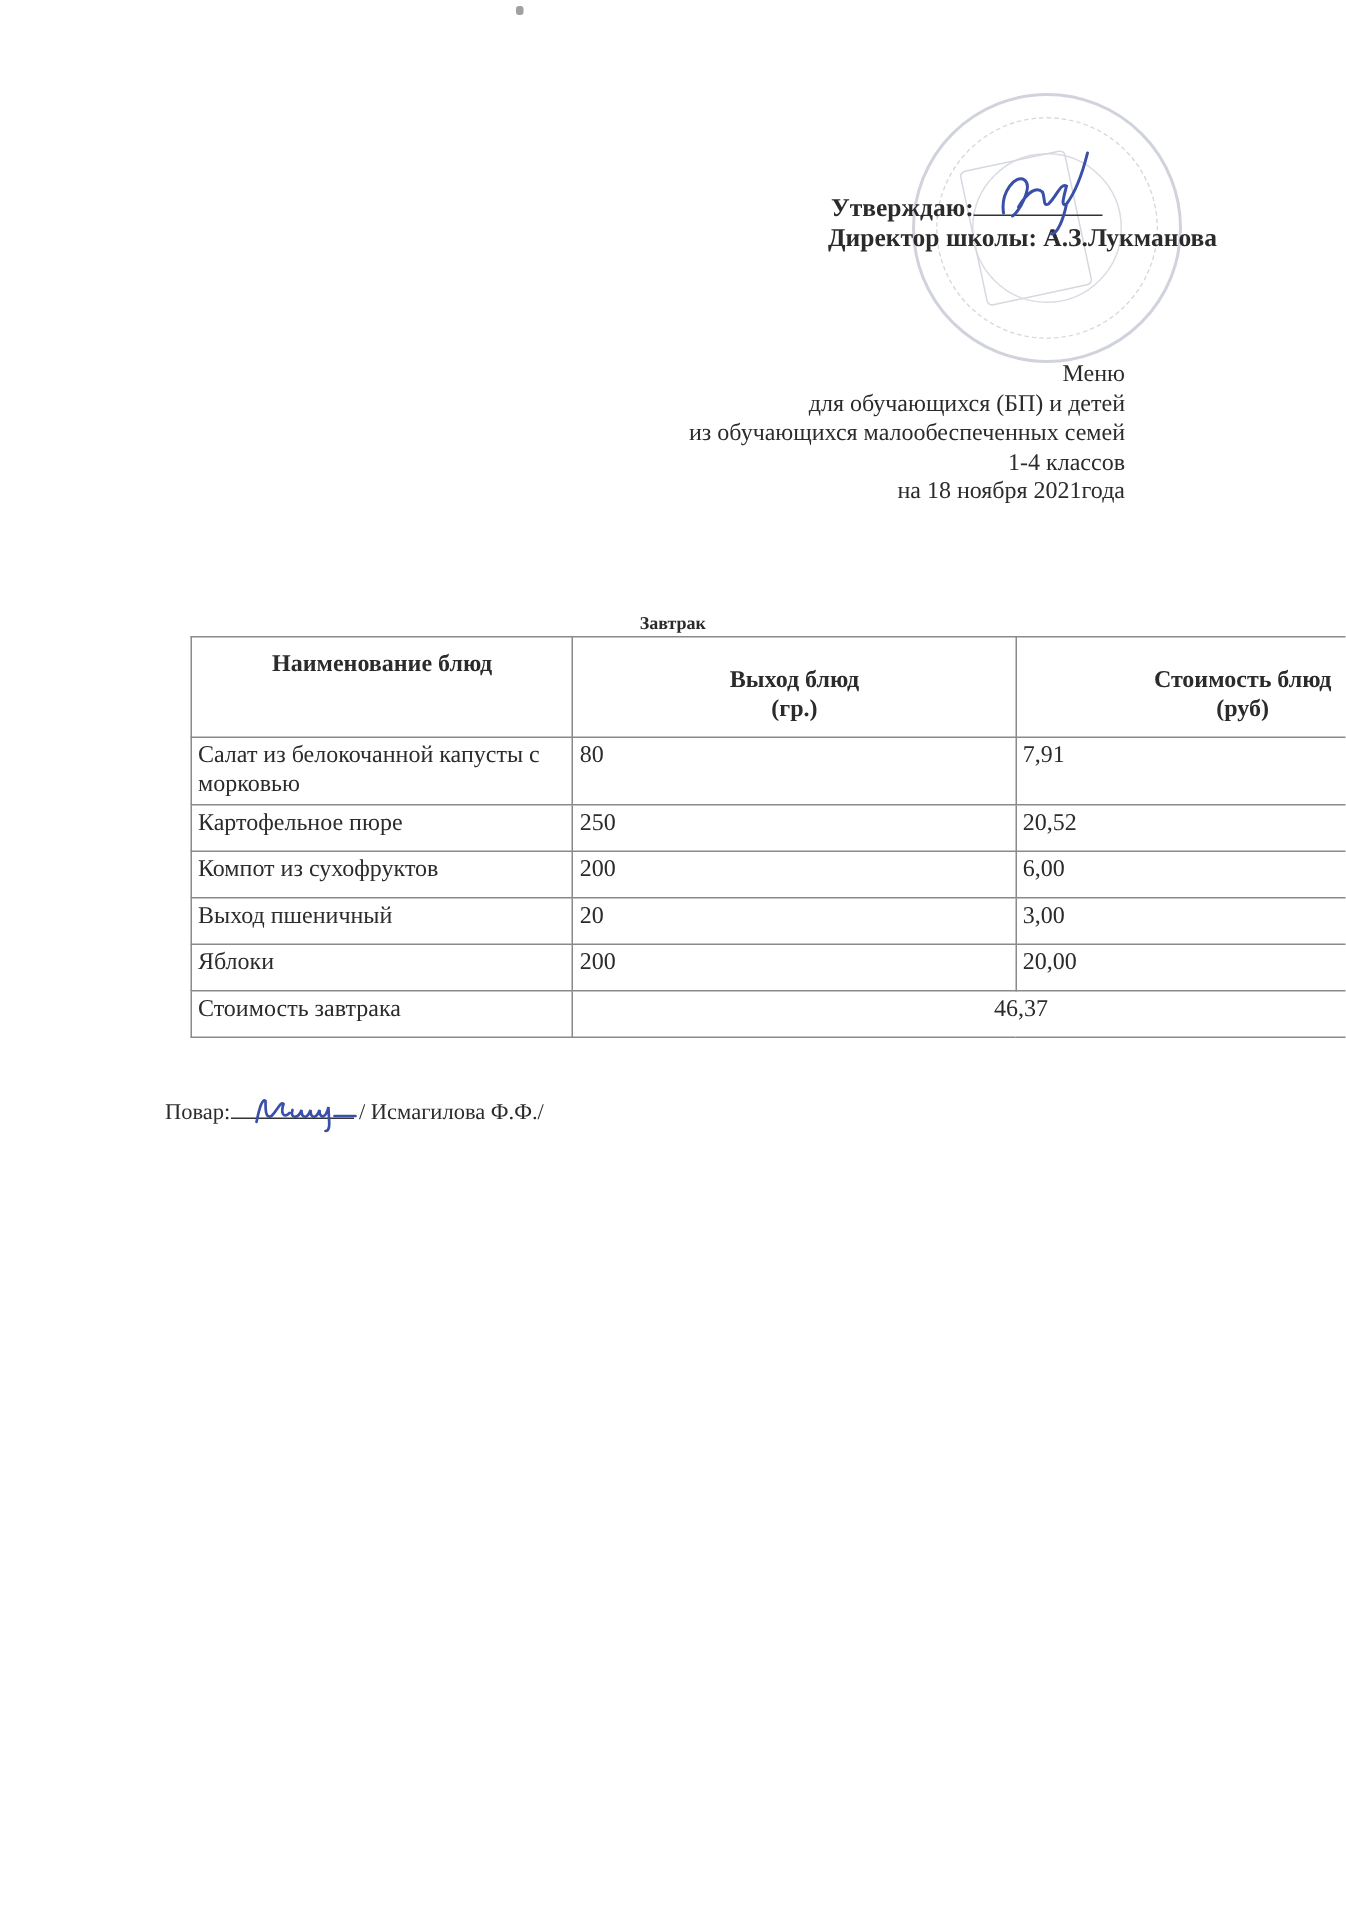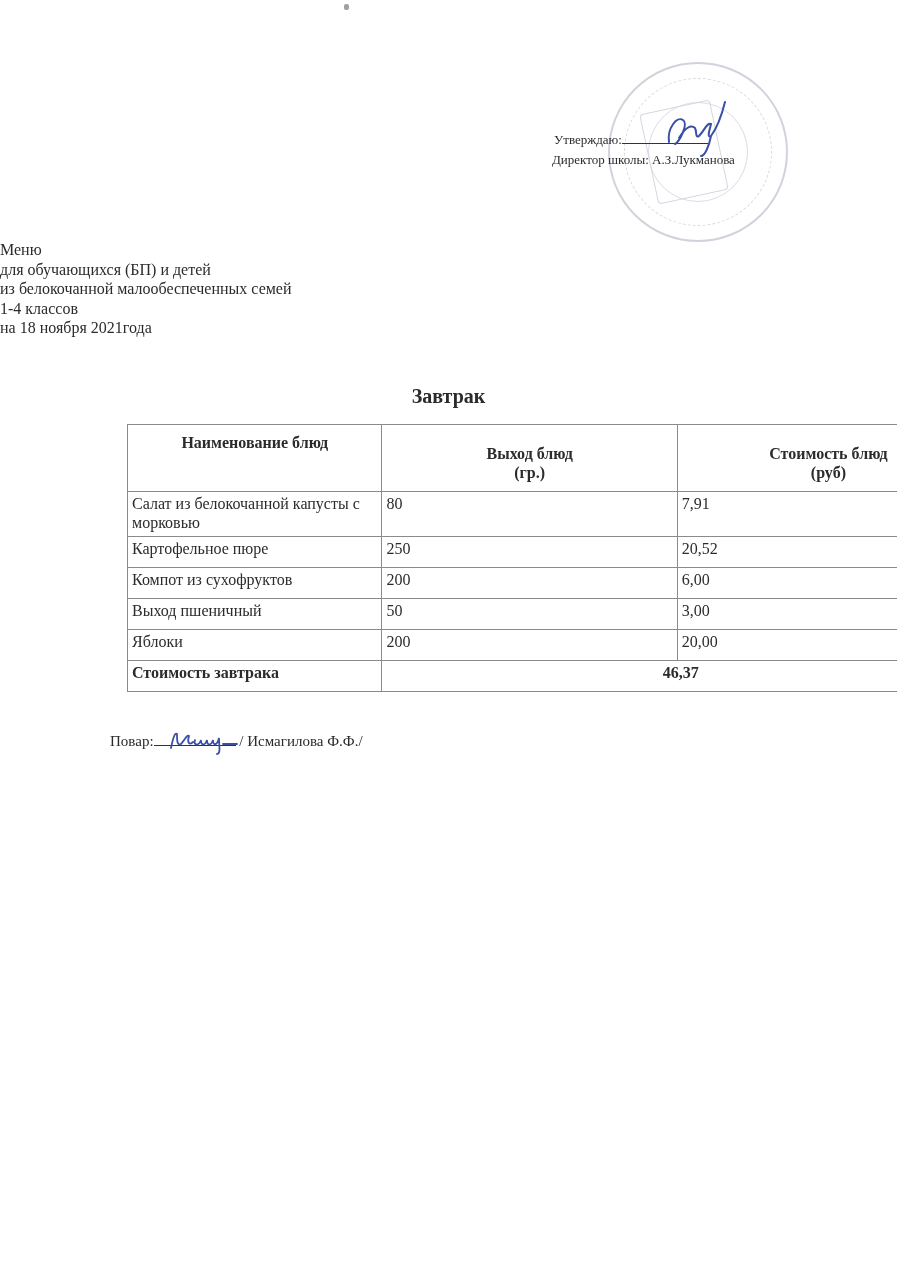--- a/index.html
+++ b/index.html
@@ -17,54 +17,54 @@
   }
   .stamp::after {
     content: ""; position: absolute; left: 38px; top: 38px; right: 38px; bottom: 38px;
     border-radius: 50%; border: 1px solid #d3d6df;
   }
   .stamp-emblem {
     position: absolute; left: 648px; top: 106px; width: 70px; height: 90px;
     border: 1px solid #d5d8e0; transform: rotate(-12deg); border-radius: 4px;
   }
   .approve {
-    position: absolute; left: 554px; top: 127px; font-size: 13px; line-height: 20px; white-space: nowrap;
+    position: absolute; left: 554px; top: 127px; font-size: 17px; line-height: 20px; white-space: nowrap; font-weight: bold;
   }
   .approve .line { display: block; }
   .approve .sign-line {
     display: inline-block; width: 86px; border-bottom: 1px solid #333; height: 16px; vertical-align: baseline; position: relative;
   }
   .approve .l2 { margin-left: -2px; }
   .sig {
     position: absolute; pointer-events: none;
   }
   .title-block {
-    position: absolute; left: 0; width: 750px; top: 240px; text-align: left;
+    position: absolute; left: 0; width: 750px; top: 240px; text-align: right;
     font-size: 16px; line-height: 19.5px;
   }
   .title-block div { white-space: nowrap; }
   .section-title {
-    position: absolute; left: 0; width: 897px; top: 385px; text-align: center;
-    font-size: 20px; font-weight: bold;
+    position: absolute; left: 0; width: 897px; top: 408px; text-align: center;
+    font-size: 12px; font-weight: bold;
   }
   table.menu {
     position: absolute; left: 107px; top: 424px; width: 853px;
     border-collapse: collapse; font-size: 16px; margin-left: 20px;
   }
   table.menu td, table.menu th {
     border: 1px solid #8a8a8a; padding: 2px 4px; vertical-align: top; line-height: 19px;
   }
   table.menu th { font-weight: bold; text-align: center; height: 52px; vertical-align: middle; padding-top: 12px; }
   table.menu th.c1 { vertical-align: top; padding-top: 8px; }
   col.c1 { width: 224px; }
   col.c2 { width: 260px; }
   col.c3 { width: 266px; }
   tr.r1 td { height: 40px; }
   tr.rs td { height: 26px; }
-  tr.total td { height: 26px; font-weight: bold; }
+  tr.total td { height: 26px; font-weight: normal; }
   tr.total td.sum { text-align: center; }
   .cook {
     position: absolute; left: 110px; top: 731px; font-size: 15px; white-space: nowrap;
   }
   .cook .sign-line {
     display: inline-block; width: 82px; border-bottom: 1px solid #333; height: 14px; vertical-align: baseline;
   }
   .speck { position: absolute; left: 344px; top: 4px; width: 5px; height: 6px; background: #777; border-radius: 2px; opacity: .7; }
 </style>
 </head>
@@ -85,21 +85,21 @@
   </span>
 </div>
 
 <svg class="sig" style="left:665px;top:98px;" width="70" height="62" viewBox="0 0 70 62">
   <path d="M4 44 C 2 30, 12 18, 18 22 C 24 26, 14 44, 10 46 M14 40 C 20 30, 26 26, 30 30 C 32 34, 30 40, 34 38 C 40 32, 42 24, 46 26 C 44 34, 42 40, 46 38 C 52 30, 56 20, 60 4 M46 38 C 44 48, 40 58, 36 58" fill="none" stroke="#3a4fa8" stroke-width="2" stroke-linecap="round"></path>
 </svg>
 
 <div class="title-block">
   <div>Меню</div>
   <div>для обучающихся (БП) и детей</div>
-  <div>из белокочанной малообеспеченных семей</div>
+  <div>из обучающихся малообеспеченных семей</div>
   <div>1-4 классов</div>
   <div>на 18 ноября  2021года</div>
 </div>
 
 <div class="section-title">Завтрак</div>
 
 <table class="menu">
   <colgroup>
       <col class="c1">
       <col class="c2">
@@ -121,21 +121,21 @@
     <td>250</td>
     <td>20,52</td>
   </tr>
   <tr class="rs">
     <td>Компот из сухофруктов</td>
     <td>200</td>
     <td>6,00</td>
   </tr>
   <tr class="rs">
     <td>Выход пшеничный</td>
-    <td>50</td>
+    <td>20</td>
     <td>3,00</td>
   </tr>
   <tr class="rs">
     <td>Яблоки</td>
     <td>200</td>
     <td>20,00</td>
   </tr>
   <tr class="total">
     <td>Стоимость завтрака</td>
     <td class="sum" colspan="2">46,37</td>

